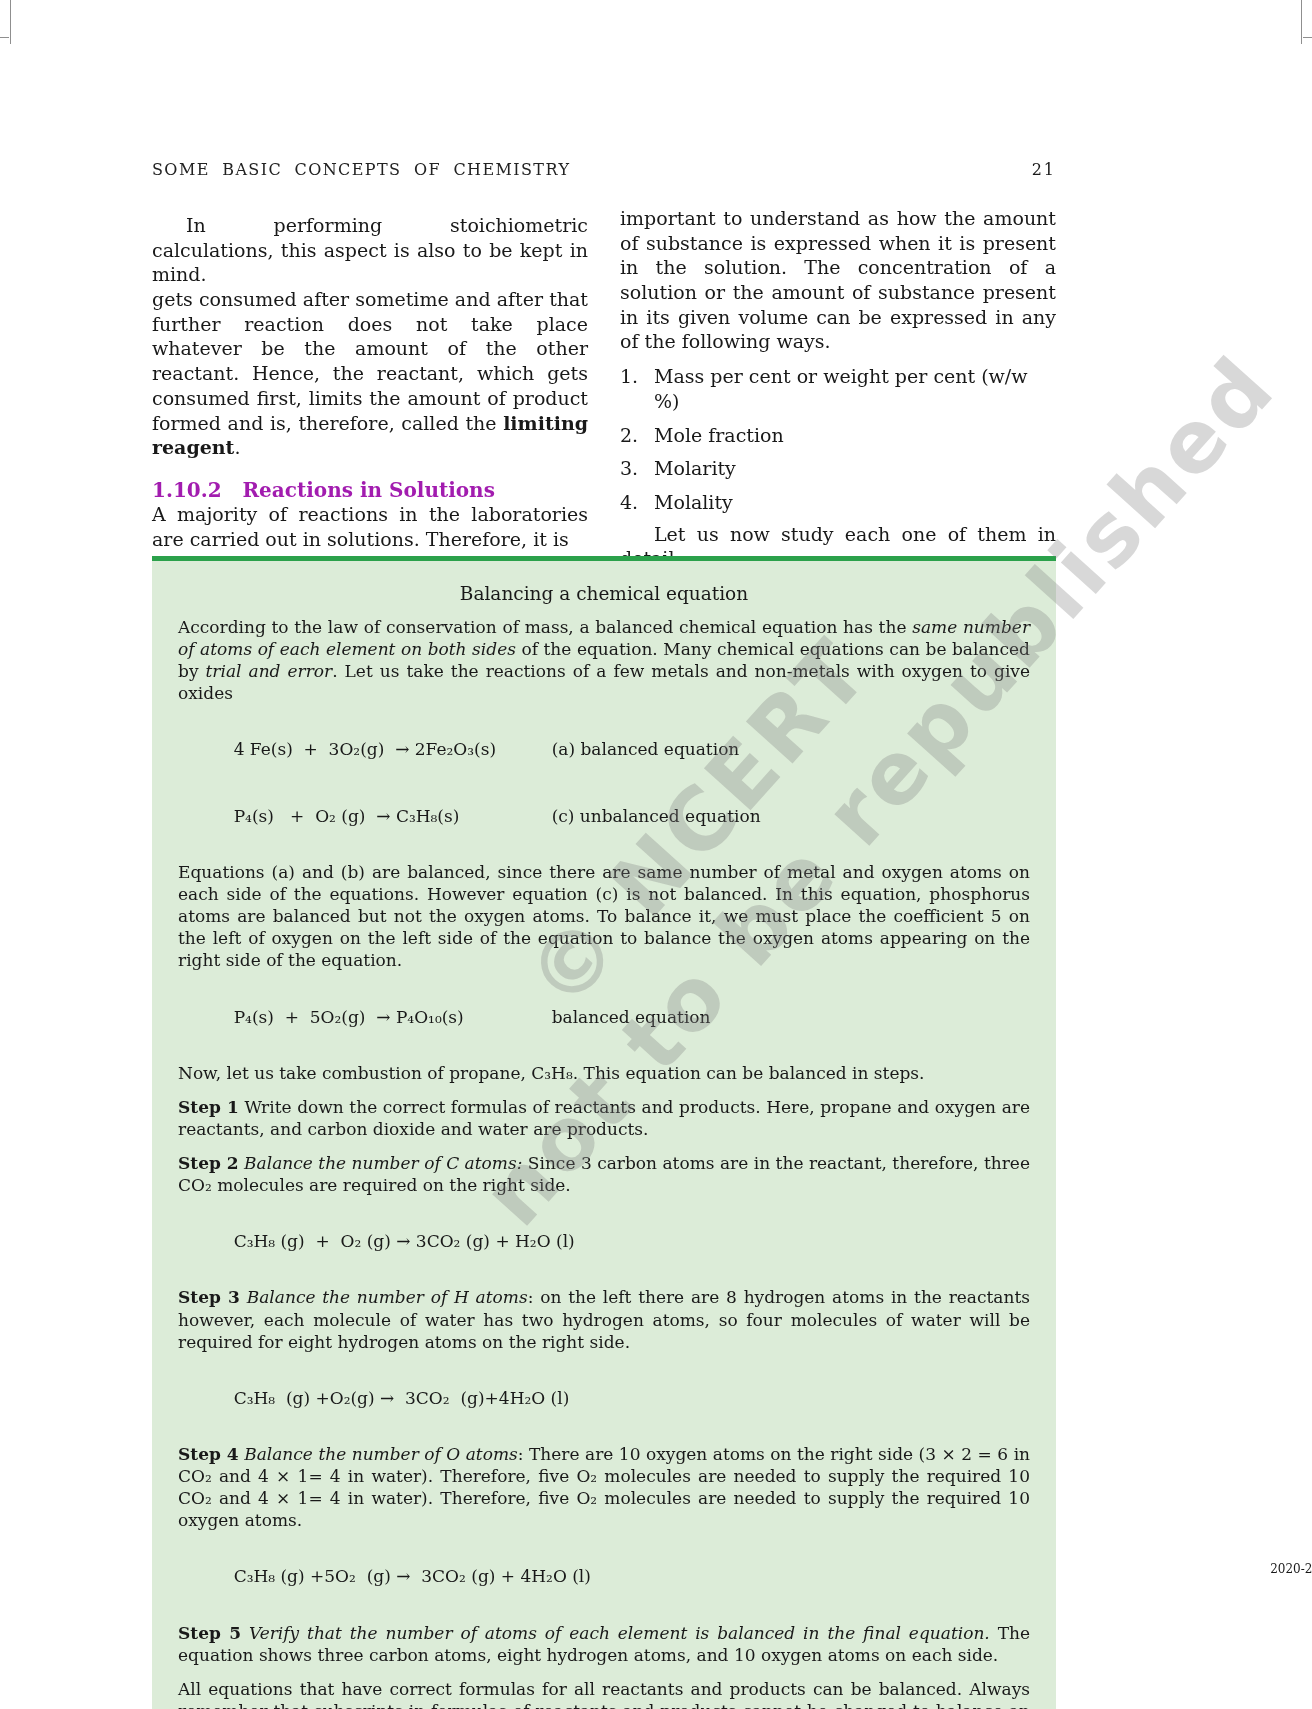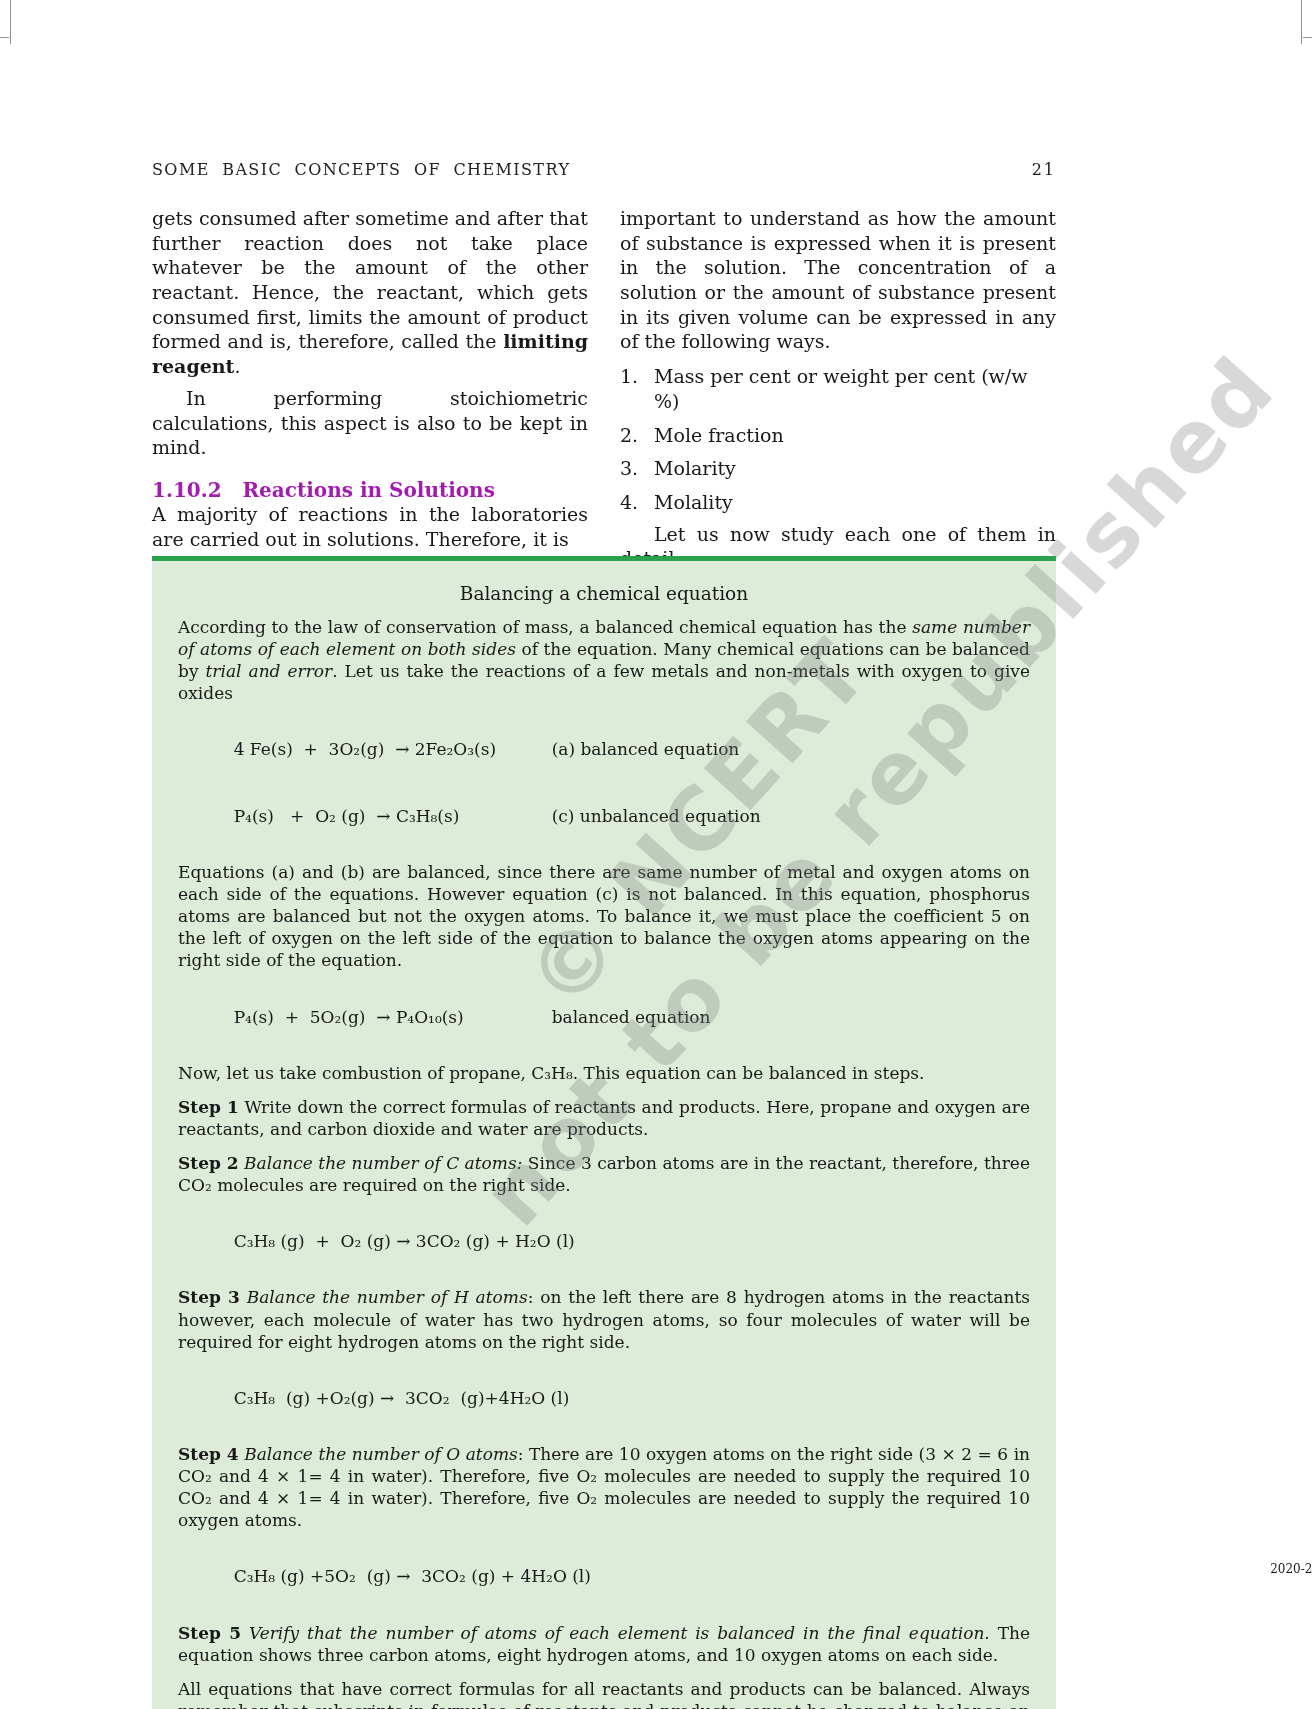--- a/index.html
+++ b/index.html
@@ -60,22 +60,22 @@
 <div class="crop crop-tr-v"></div>
 <div class="crop crop-tr-h"></div>
 
 <div class="header">
   <span class="running-title">SOME BASIC CONCEPTS OF CHEMISTRY</span>
   <span class="page-num">21</span>
 </div>
 
 <div class="columns">
   <div class="col">
+    <p class="para indent mt">In performing stoichiometric calculations, this aspect is also to be kept in mind.</p>
     <p class="para"><span>gets consumed after sometime and after that further reaction does not take place whatever be the amount of the other reactant. Hence, the reactant, which gets consumed first, limits the amount of product formed and is, therefore, called the </span><span class="b">limiting reagent</span><span>.</span></p>
-    <p class="para indent mt">In performing stoichiometric calculations, this aspect is also to be kept in mind.</p>
     <h3 class="section-heading">1.10.2   Reactions in Solutions</h3>
     <p class="para">A majority of reactions in the laboratories are carried out in solutions. Therefore, it is</p>
   </div>
   <div class="col">
     <p class="para">important to understand as how the amount of substance is expressed when it is present in the solution. The concentration of a solution or the amount of substance present in its given volume can be expressed in any of the following ways.</p>
     <div class="numlist">
       <div class="numitem">
         <span class="num">1.</span>
         <span class="numtext">Mass per cent or weight per cent (w/w %)</span>
       </div>

